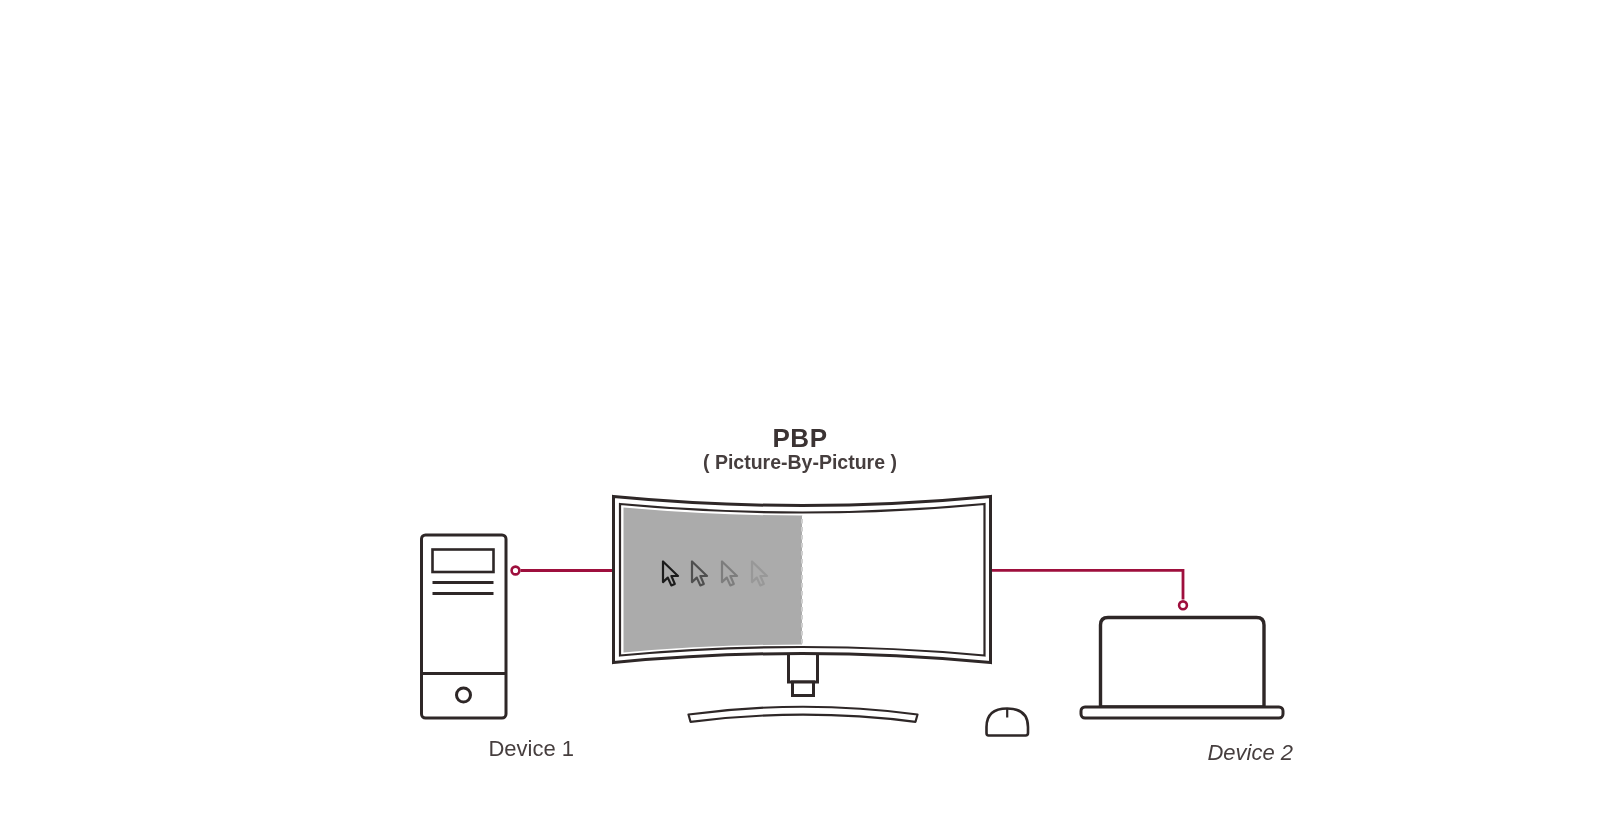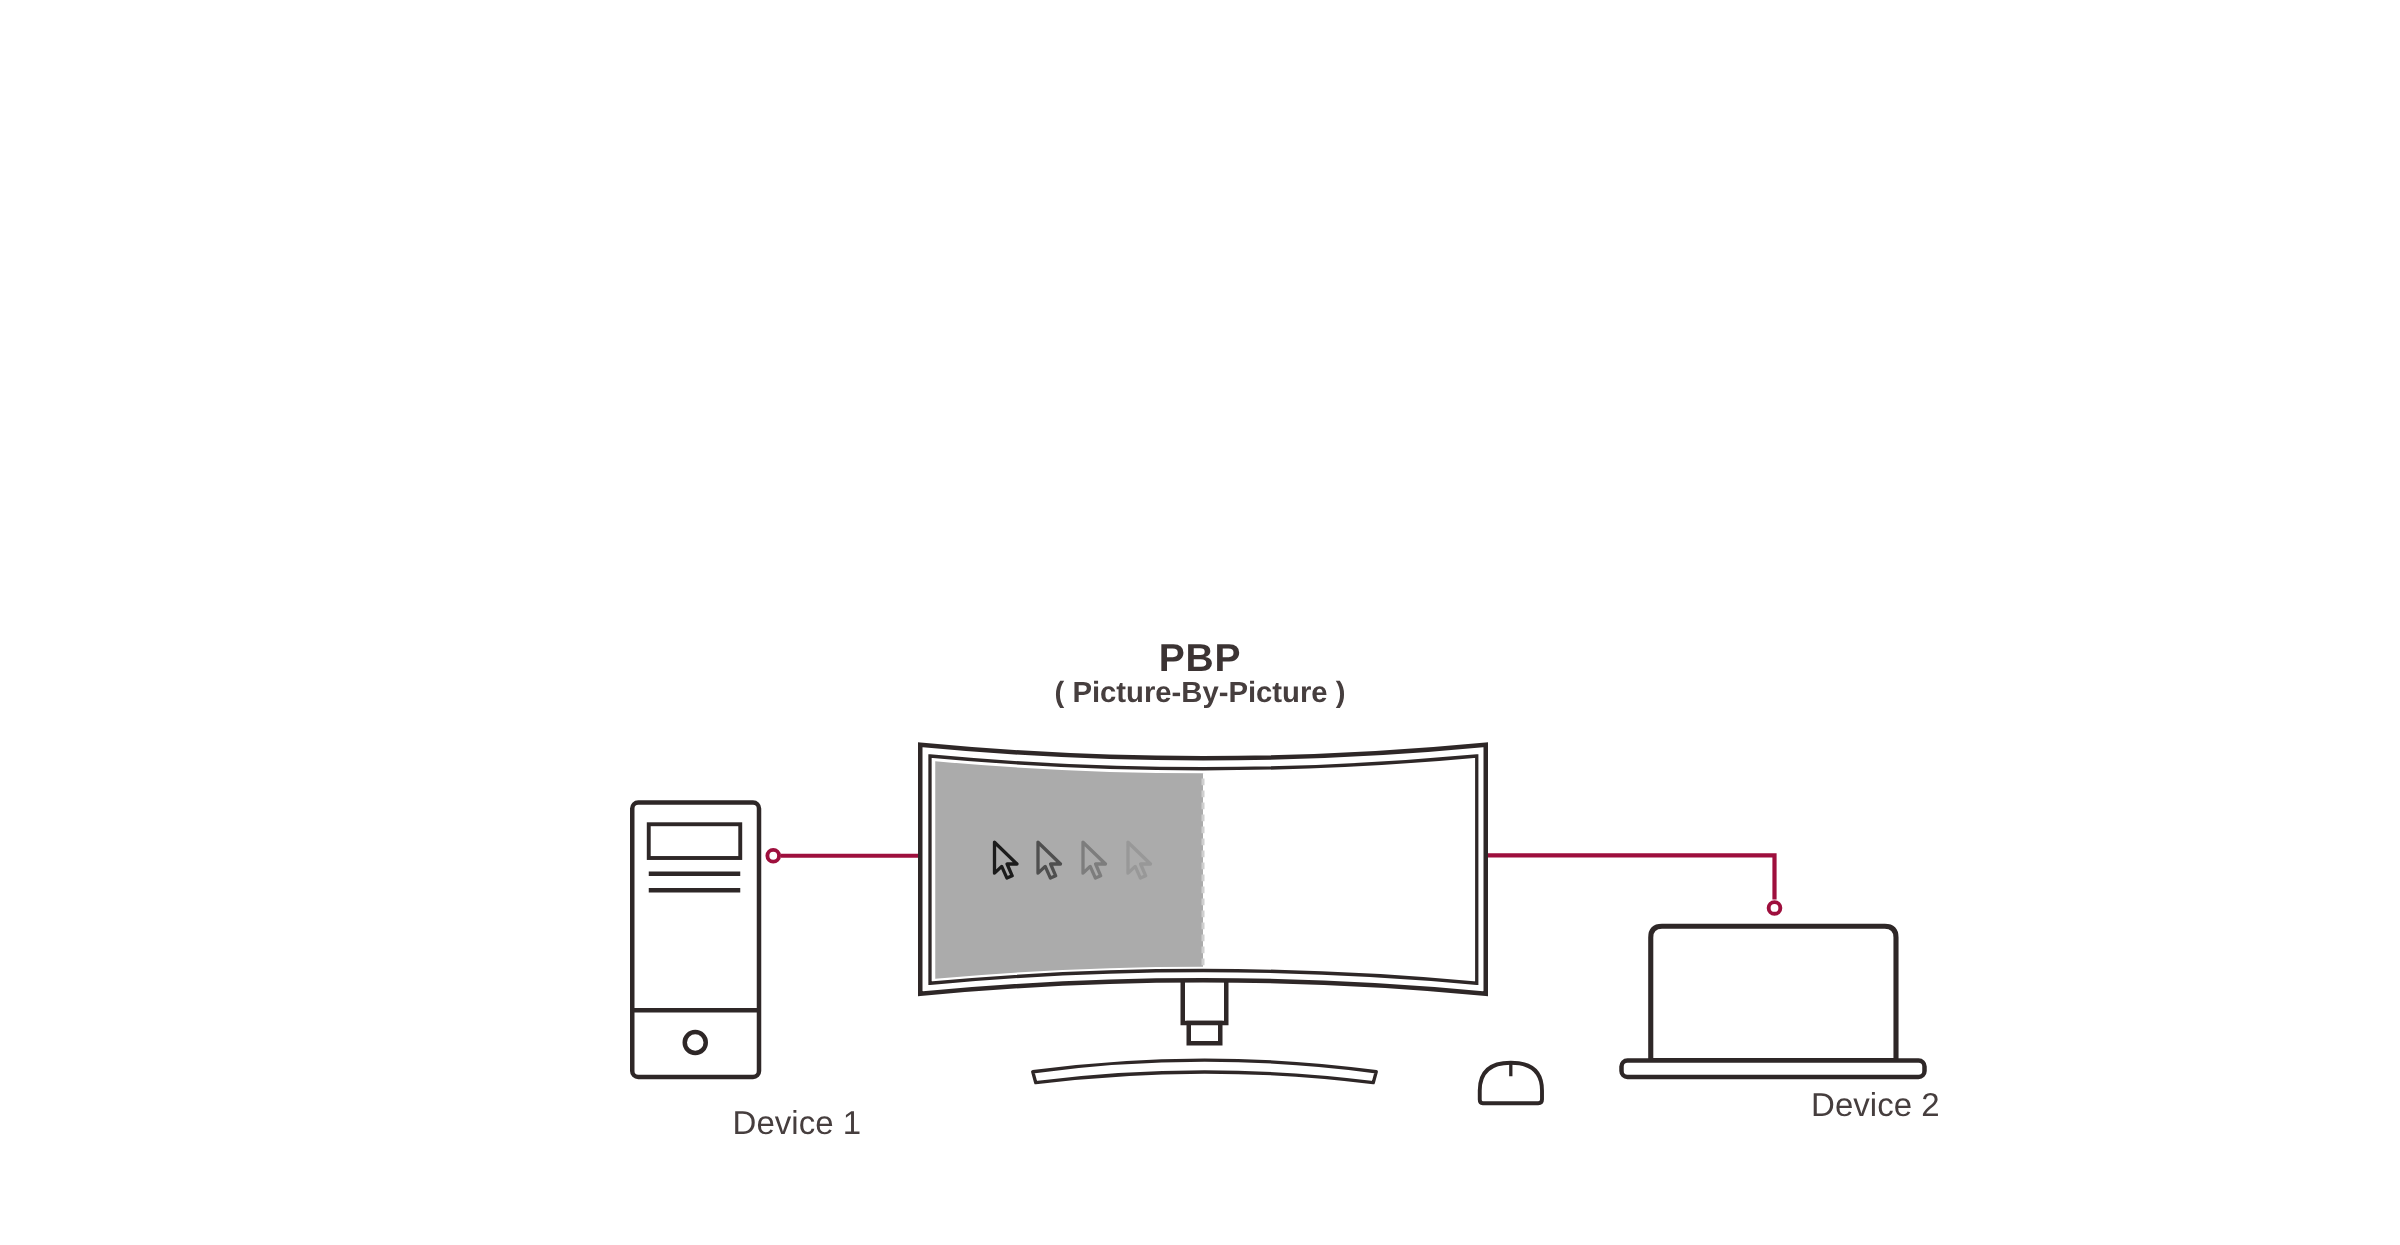--- a/index.html
+++ b/index.html
@@ -44,21 +44,21 @@
     color: var(--label-text, #463e3e);
   }
   .device-label {
     position: absolute;
     width: 220px;
     text-align: right;
     font-size: 22px;
     color: var(--label-text, #463e3e);
   }
   .device1-label { left: 354px; top: 736px; }
-  .device2-label { left: 1073px; top: 724px; }
+  .device2-label { left: 1073px; top: 740px; font-style: italic; }
 
   
   .ln3  { stroke: var(--outline, #2e2727); stroke-width: 3;   fill: none; }
   .ln34 { stroke: var(--outline, #2e2727); stroke-width: 3.4; fill: none; }
   .ln26 { stroke: var(--outline, #2e2727); stroke-width: 2.6; fill: none; }
   .ln22 { stroke: var(--outline, #2e2727); stroke-width: 2.2; fill: none; }
   .fw   { fill: #ffffff; }
   .accent-line { stroke: var(--accent-red, #9e0f3d); stroke-width: 2.8; fill: none; }
   .accent-ring { stroke: var(--accent-red, #9e0f3d); stroke-width: 2.6; fill: #ffffff; }
   .fill-gray   { fill: var(--screen-gray, #ababab); }

